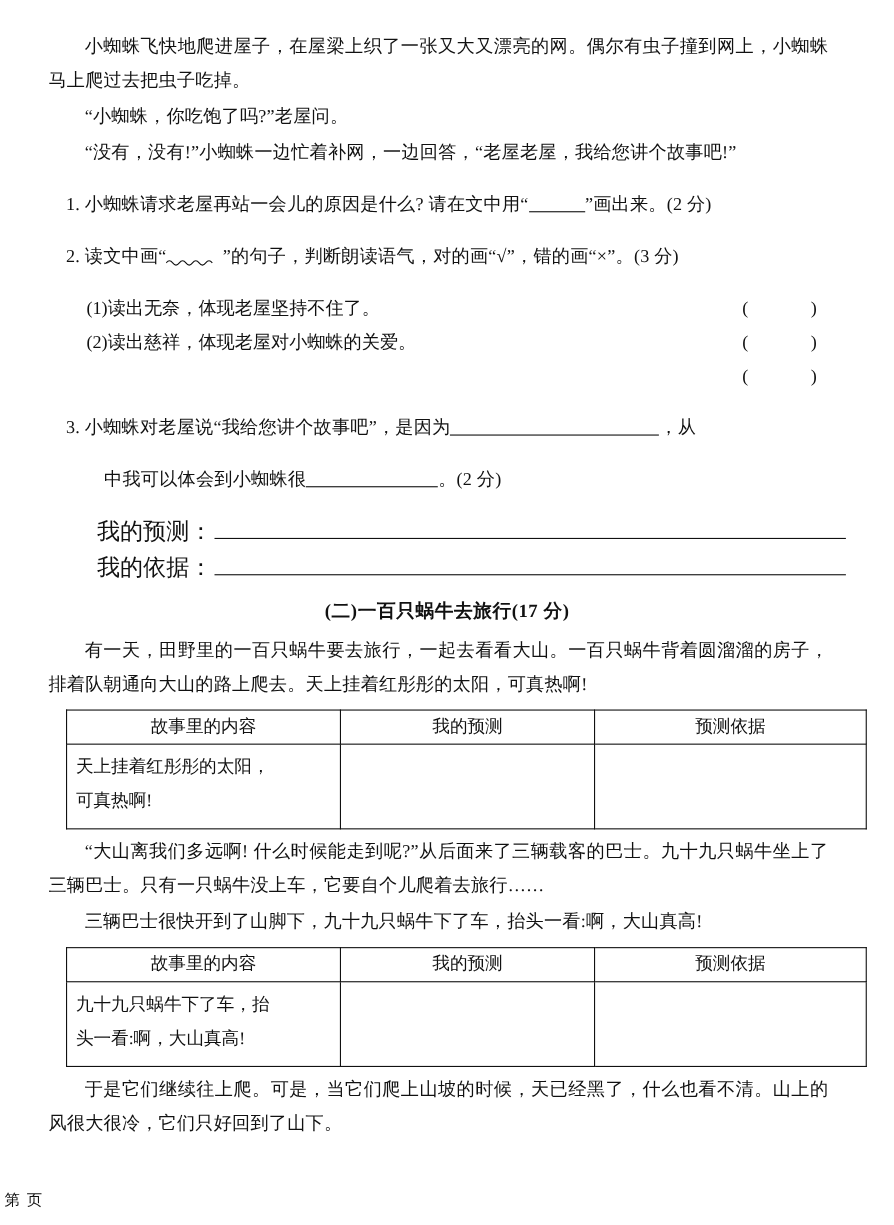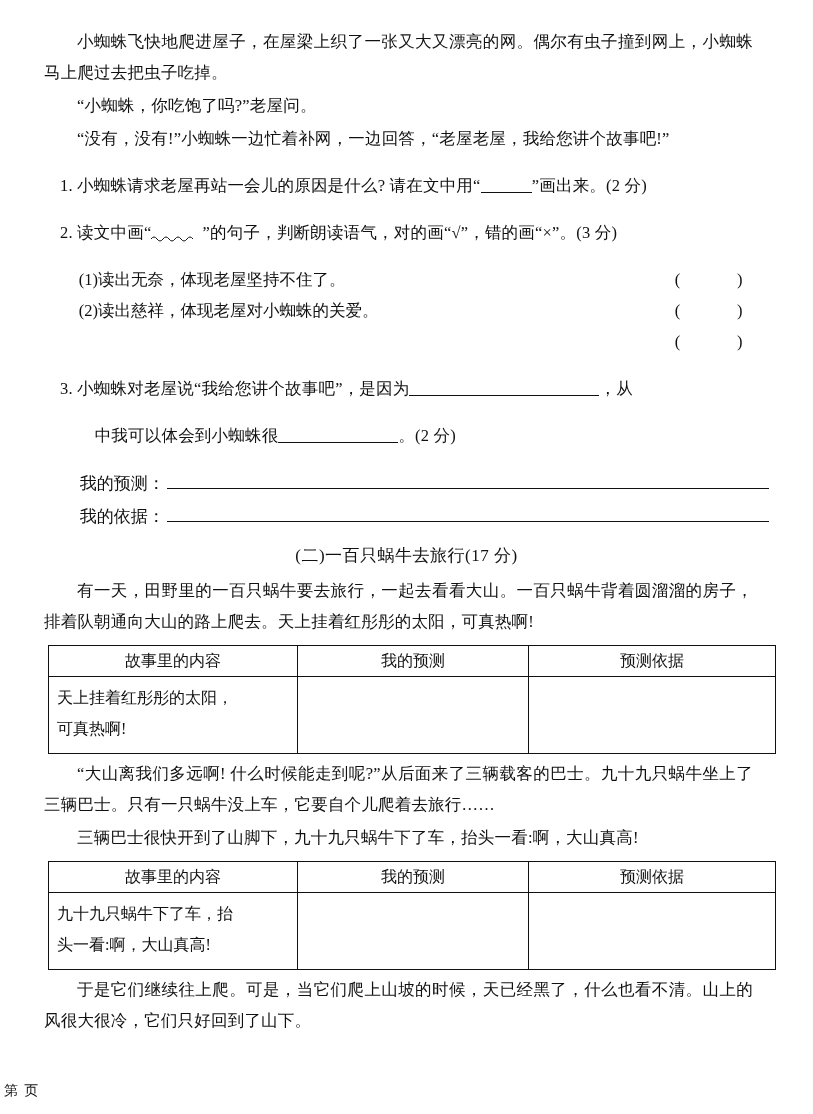--- a/index.html
+++ b/index.html
@@ -59,28 +59,28 @@
   .wave {
     display: inline-block;
     position: relative;
     width: 3.1em;
   }
   .wave svg { position: absolute; left: 0; bottom: -4px; }
   .center-title {
     text-align: center;
     font-size: 17px;
     line-height: 34px;
-    font-weight: normal;
+    font-weight: bold;
     margin: 6px 0 2px 0;
     letter-spacing: 0.5px;
   }
   table.grid {
     border-collapse: collapse;
     width: 724px;
-    margin: 8px 0 4px 4px;
+    margin: 8px 0 4px 16px;
     table-layout: fixed;
   }
   table.grid td, table.grid th {
     border: 1px solid #111;
     font-size: 16px;
     font-weight: normal;
     padding: 5px 8px;
     vertical-align: top;
   }
   table.grid th {
@@ -99,21 +99,21 @@
   .footer {
     position: absolute;
     left: 4px;
     right: 0;
     bottom: 14px;
     text-align: left;
     font-size: 14px;
     letter-spacing: 0.1em;
   }
   .ans-row {
-    font-size: 17px;
+    font-size: 21px;
     line-height: 33px;
     padding-left: 2.1em;
     display: flex;
     align-items: baseline;
   }
   .ans-row .lbl { white-space: nowrap; }
   .ans-row .rule {
     flex: 1 1 auto;
     border-bottom: 1px solid #111;
     height: 1em;

